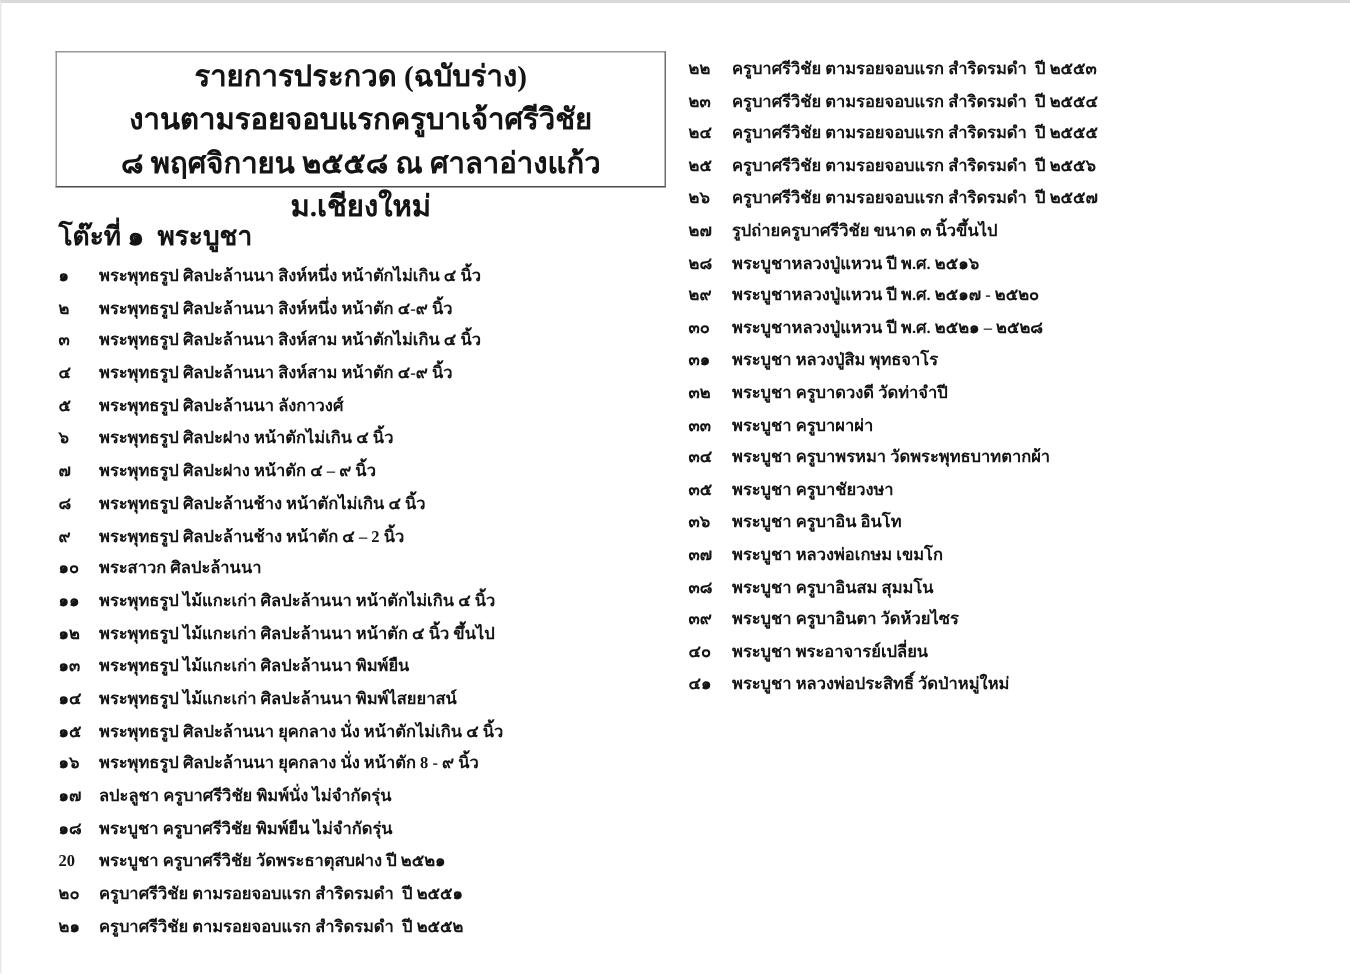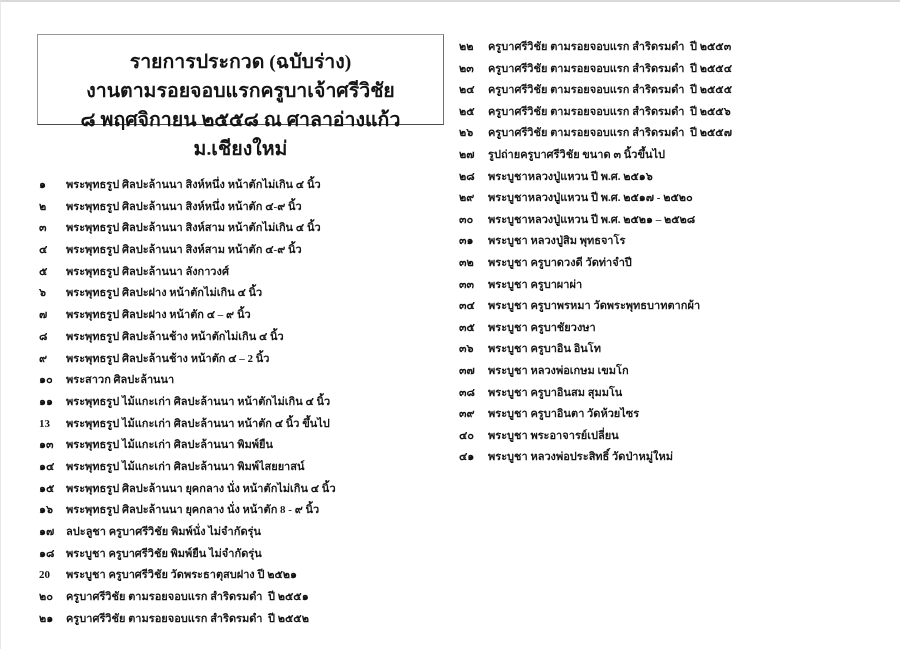--- a/index.html
+++ b/index.html
@@ -24,21 +24,21 @@
     position: absolute;
     left: 36px;
     top: 32px;
     width: 407px;
     height: 91px;
     box-sizing: border-box;
     border: 1px solid #979797;
     border-right-color: #6e6e6e;
     border-bottom-color: #4a4a4a;
     text-align: center;
-    padding-top: 12px;
+    padding-top: 2px;
   }
   .header-box .hline {
     font-size: 19.5px;
     line-height: 29px;
     white-space: pre-wrap;
   }
   .section-title {
     position: absolute;
     left: 38px;
     top: 141px;
@@ -81,34 +81,35 @@
 <body>
 
 <div class="page">
 
   <div class="header-box">
     <div class="hline">รายการประกวด (ฉบับร่าง)</div>
     <div class="hline">งานตามรอยจอบแรกครูบาเจ้าศรีวิชัย</div>
     <div class="hline">๘ พฤศจิกายน ๒๕๕๘ ณ ศาลาอ่างแก้ว ม.เชียงใหม่</div>
   </div>
 
+  <div class="section-title">โต๊ะที่ ๑  พระบูชา</div>
 
   <div class="list left" id="left-list">
       <div class="row"><span class="no">๑</span><span class="txt">พระพุทธรูป ศิลปะล้านนา สิงห์หนึ่ง หน้าตักไม่เกิน ๔ นิ้ว</span></div>
       <div class="row"><span class="no">๒</span><span class="txt">พระพุทธรูป ศิลปะล้านนา สิงห์หนึ่ง หน้าตัก ๔-๙ นิ้ว</span></div>
       <div class="row"><span class="no">๓</span><span class="txt">พระพุทธรูป ศิลปะล้านนา สิงห์สาม หน้าตักไม่เกิน ๔ นิ้ว</span></div>
       <div class="row"><span class="no">๔</span><span class="txt">พระพุทธรูป ศิลปะล้านนา สิงห์สาม หน้าตัก ๔-๙ นิ้ว</span></div>
       <div class="row"><span class="no">๕</span><span class="txt">พระพุทธรูป ศิลปะล้านนา ลังกาวงศ์</span></div>
       <div class="row"><span class="no">๖</span><span class="txt">พระพุทธรูป ศิลปะฝาง หน้าตักไม่เกิน ๔ นิ้ว</span></div>
       <div class="row"><span class="no">๗</span><span class="txt">พระพุทธรูป ศิลปะฝาง หน้าตัก ๔ – ๙ นิ้ว</span></div>
       <div class="row"><span class="no">๘</span><span class="txt">พระพุทธรูป ศิลปะล้านช้าง หน้าตักไม่เกิน ๔ นิ้ว</span></div>
       <div class="row"><span class="no">๙</span><span class="txt">พระพุทธรูป ศิลปะล้านช้าง หน้าตัก ๔ – 2 นิ้ว</span></div>
       <div class="row"><span class="no">๑๐</span><span class="txt">พระสาวก ศิลปะล้านนา</span></div>
       <div class="row"><span class="no">๑๑</span><span class="txt">พระพุทธรูป ไม้แกะเก่า ศิลปะล้านนา หน้าตักไม่เกิน ๔ นิ้ว</span></div>
-      <div class="row"><span class="no">13</span><span class="txt">พระพุทธรูป ไม้แกะเก่า ศิลปะล้านนา หน้าตัก ๔ นิ้ว ขึ้นไป</span></div>
+      <div class="row"><span class="no">๑๒</span><span class="txt">พระพุทธรูป ไม้แกะเก่า ศิลปะล้านนา หน้าตัก ๔ นิ้ว ขึ้นไป</span></div>
       <div class="row"><span class="no">๑๓</span><span class="txt">พระพุทธรูป ไม้แกะเก่า ศิลปะล้านนา พิมพ์ยืน</span></div>
       <div class="row"><span class="no">๑๔</span><span class="txt">พระพุทธรูป ไม้แกะเก่า ศิลปะล้านนา พิมพ์ไสยยาสน์</span></div>
       <div class="row"><span class="no">๑๕</span><span class="txt">พระพุทธรูป ศิลปะล้านนา ยุคกลาง นั่ง หน้าตักไม่เกิน ๔ นิ้ว</span></div>
       <div class="row"><span class="no">๑๖</span><span class="txt">พระพุทธรูป ศิลปะล้านนา ยุคกลาง นั่ง หน้าตัก 8 - ๙ นิ้ว</span></div>
       <div class="row"><span class="no">๑๗</span><span class="txt">ลปะลูชา ครูบาศรีวิชัย พิมพ์นั่ง ไม่จำกัดรุ่น</span></div>
       <div class="row"><span class="no">๑๘</span><span class="txt">พระบูชา ครูบาศรีวิชัย พิมพ์ยืน ไม่จำกัดรุ่น</span></div>
       <div class="row"><span class="no">20</span><span class="txt">พระบูชา ครูบาศรีวิชัย วัดพระธาตุสบฝาง ปี ๒๕๒๑</span></div>
       <div class="row"><span class="no">๒๐</span><span class="txt">ครูบาศรีวิชัย ตามรอยจอบแรก สำริดรมดำ  ปี ๒๕๕๑</span></div>
       <div class="row"><span class="no">๒๑</span><span class="txt">ครูบาศรีวิชัย ตามรอยจอบแรก สำริดรมดำ  ปี ๒๕๕๒</span></div>
     </div>

